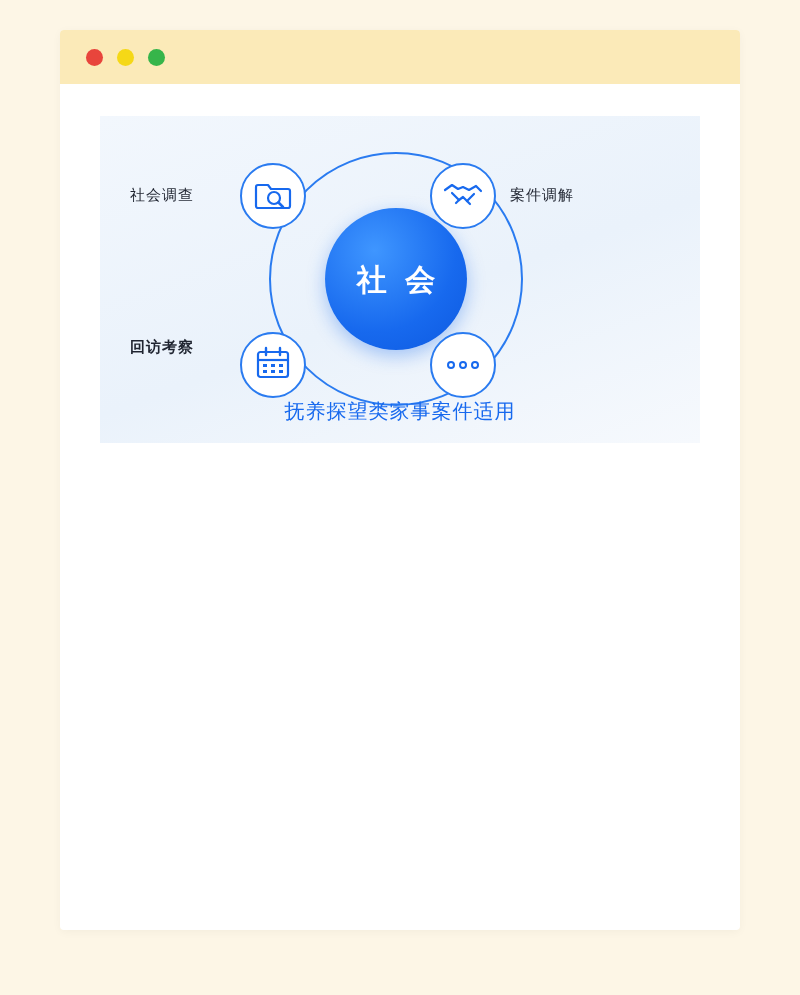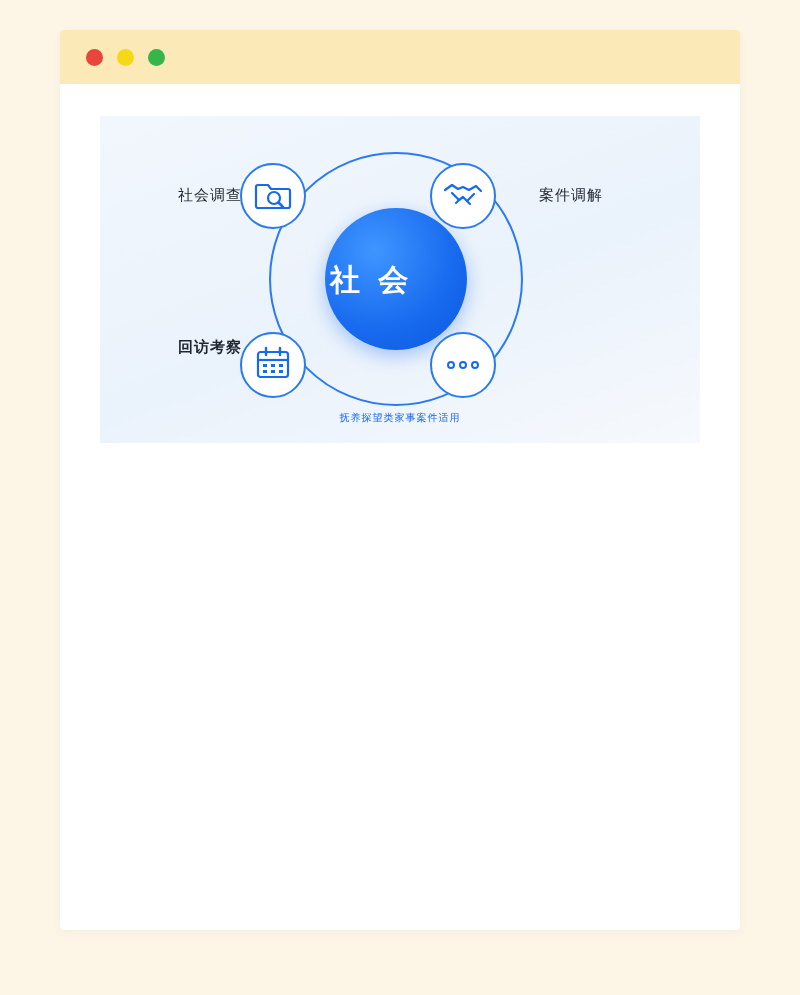--- a/index.html
+++ b/index.html
@@ -81,20 +81,21 @@
     position: absolute;
     left: 225px;
     top: 92px;
     width: 142px;
     height: 142px;
     border-radius: 50%;
     background: radial-gradient(circle at 35% 30%, #3f96ff 0%, #1769ee 60%, #0d59e0 100%);
     box-shadow: 0 6px 18px rgba(23,105,238,0.35);
     display: flex;
     flex-direction: column;
+    align-items: center;
     justify-content: center;
     color: #ffffff;
     font-size: 30px;
     font-weight: bold;
     letter-spacing: 5px;
     line-height: 1.3;
     text-indent: 5px;
   }
 
   .node {
@@ -113,33 +114,32 @@
   .node-tr { left: 330px; top: 47px; }
   .node-bl { left: 140px; top: 216px; }
   .node-br { left: 330px; top: 216px; }
 
   .node-label {
     position: absolute;
     font-size: 15px;
     color: #1f2430;
     white-space: nowrap;
     letter-spacing: 1px;
-    margin-left: 48px;
   }
   .lbl-tl { left: 30px;  top: 70px;  }
-  .lbl-tr { left: 391px; top: 70px; text-align: right;  }
+  .lbl-tr { left: 410px; top: 70px; text-align: right;  }
   .lbl-bl { left: 30px;  top: 222px; font-weight: bold; }
 
   .diagram-caption {
     position: absolute;
     left: 0;
     right: 0;
     bottom: 18px;
     text-align: center;
-    font-size: 10px;
+    font-size: 20px;
     color: #1769ee;
     letter-spacing: 1px;
   }
 
   
   .paragraph {
     margin-top: 44px;
     font-size: 31px;
     line-height: 1.85;
     color: #1b1b1b;

